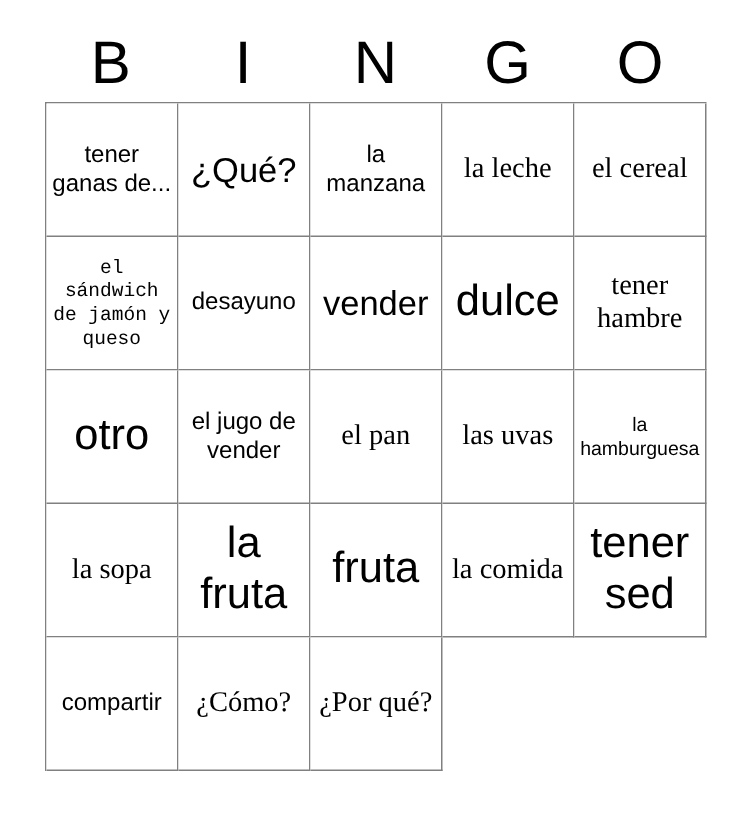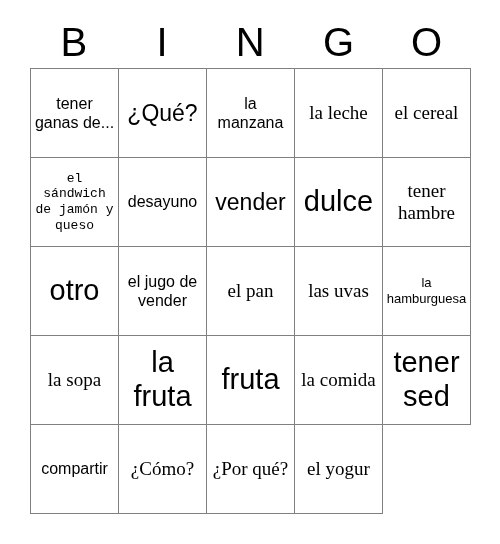--- a/index.html
+++ b/index.html
@@ -165,18 +165,15 @@
       </div>
       <div class="bingo-cell fs-md">
         <span class="cell-text">compartir</span>
       </div>
       <div class="bingo-cell fs-lg">
         <span class="cell-text">¿Cómo?</span>
       </div>
       <div class="bingo-cell fs-lg">
         <span class="cell-text">¿Por qué?</span>
       </div>
-      <div class="bingo-cell fs-lg">
-        <span class="cell-text">el yogur</span>
-      </div>
     </div>
 
 </div>
 
 </body></html>

